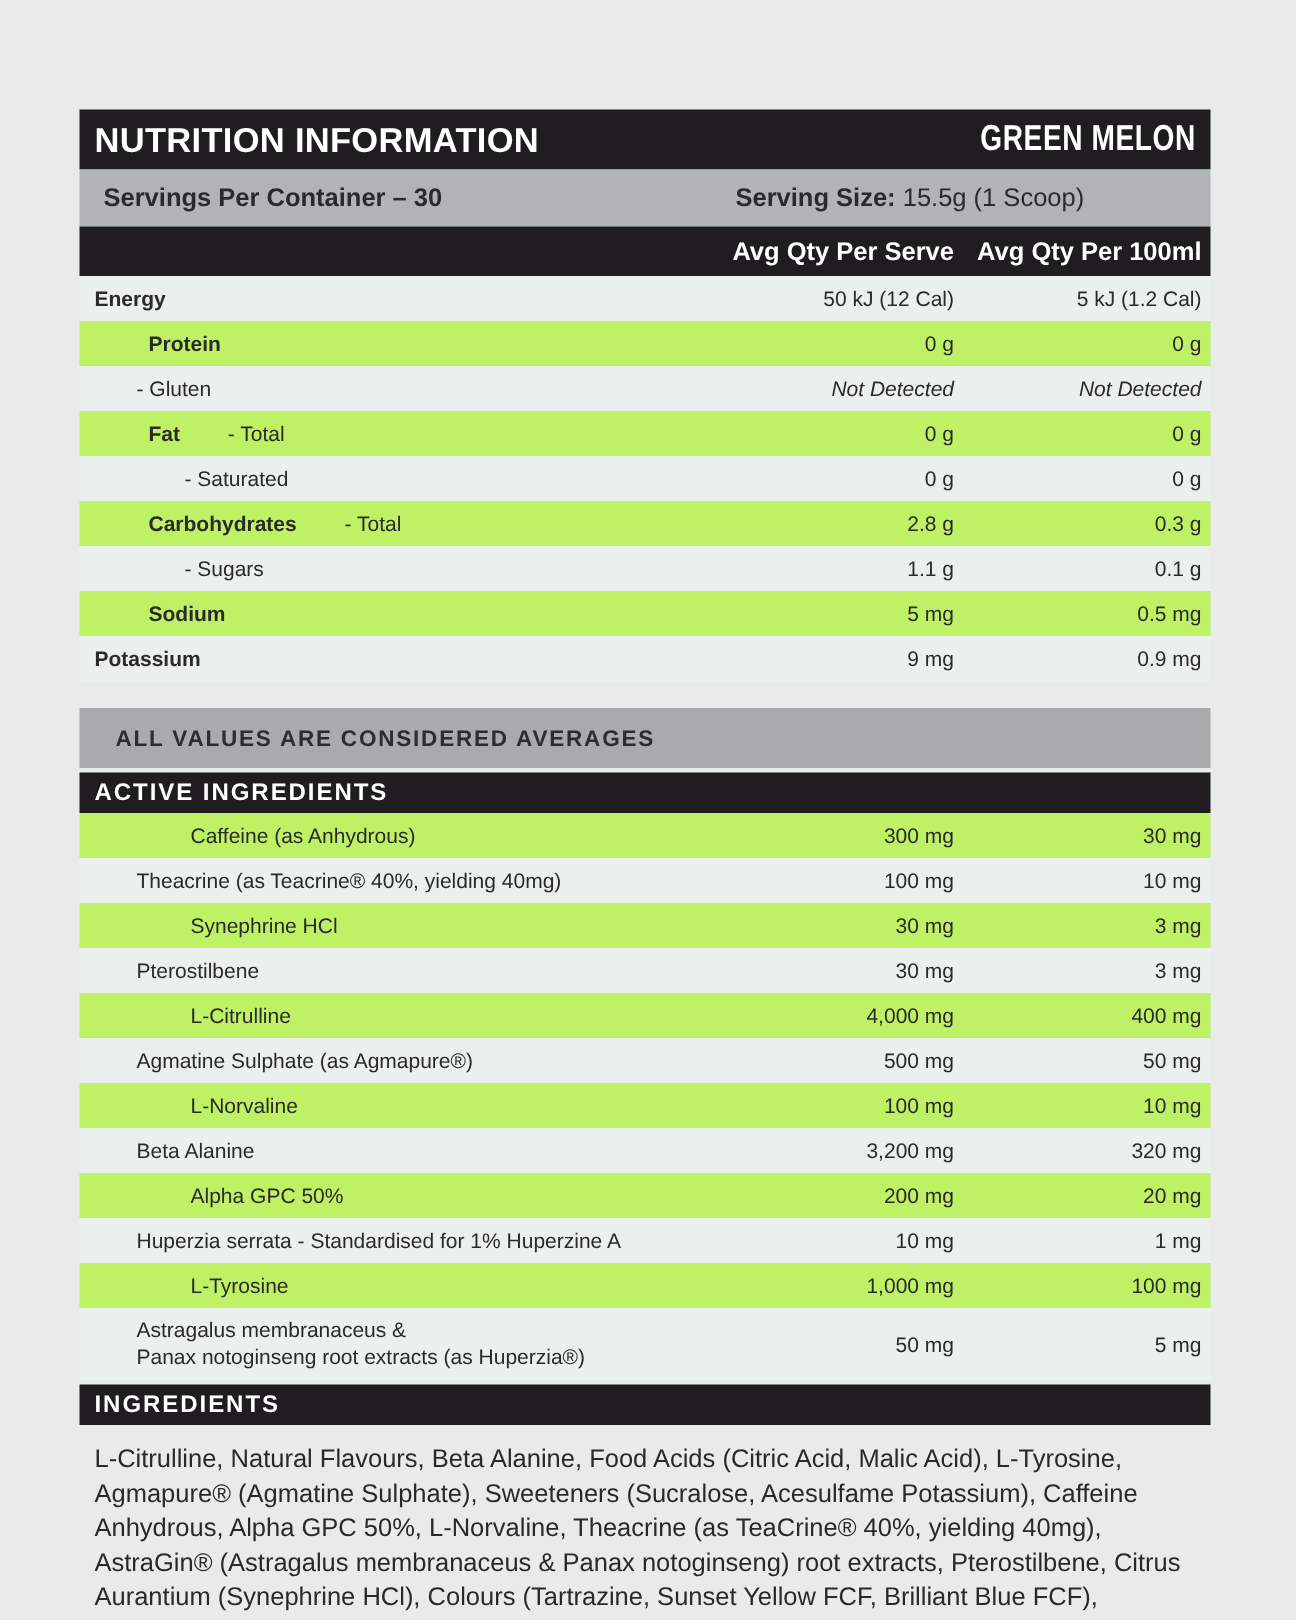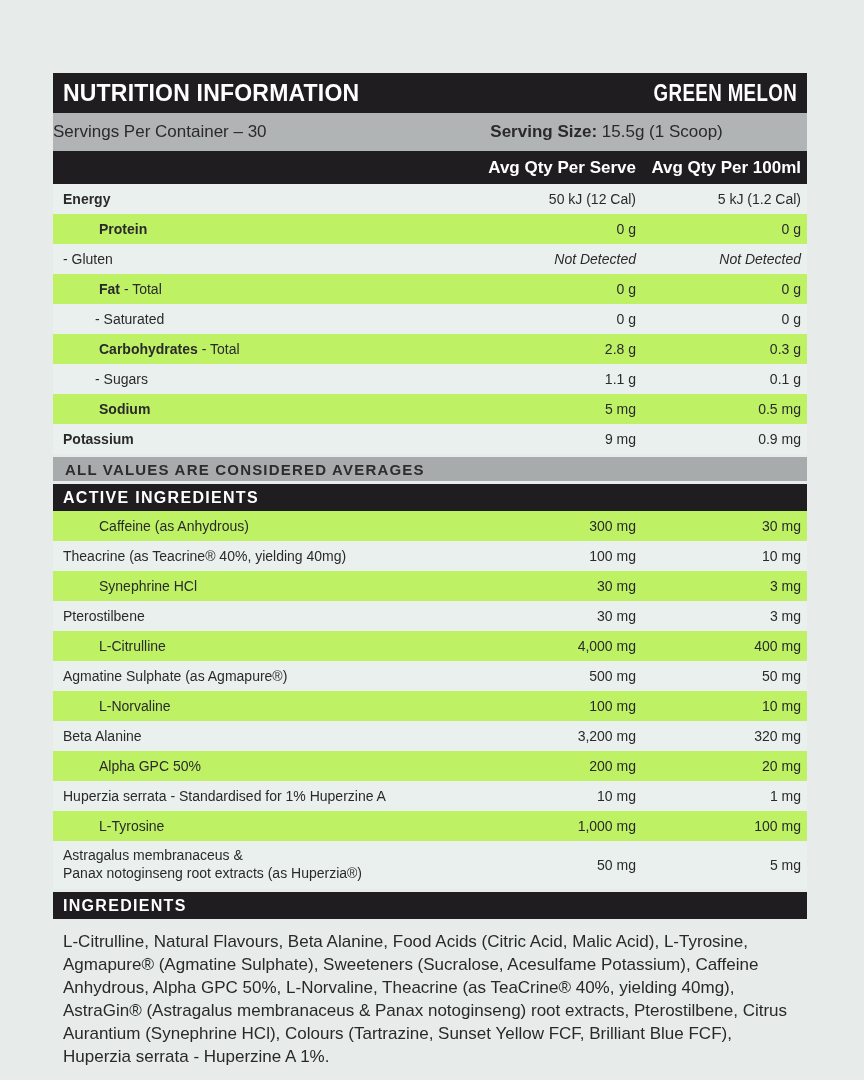--- a/index.html
+++ b/index.html
@@ -31,21 +31,21 @@
     transform: scaleX(0.78); transform-origin: right center;
     white-space: nowrap;
   }
   .servings-bar {
     background: #b1b4b5;
     height: 38px;
     display: grid; grid-template-columns: 58% 42%;
     align-items: center;
     font-size: 17px;
   }
-  .servings-bar .spc { padding-left: 0; font-weight: 400; }
+  .servings-bar .spc { padding-left: 16px; font-weight: 700; }
   .servings-bar .ss-label { font-weight: 700; }
   .servings-bar .ss-value { font-weight: 400; text-align: right; }
 
   .col-header {
     height: 33px;
     display: grid; grid-template-columns: 1fr 175px 165px;
     align-items: center;
     font-size: 17px; font-weight: 700;
   }
   .col-header .col { text-align: right; padding-right: 6px; }
@@ -56,31 +56,31 @@
     display: grid; grid-template-columns: 1fr 175px 165px;
     align-items: center;
     font-size: 14px;
   }
   .row.light { background: #eaf0ee; }
   .row.gray  { background: #bef264; padding-left: 36px; }
   .cell.name { padding-left: 10px; }
   .cell.name.sub { padding-left: 42px; }
   .cell.val { text-align: right; padding-right: 6px; white-space: nowrap; }
   .nb { font-weight: 700; }
-  .nr { font-weight: 400; }
+  .nr { font-weight: 400; margin-left: 28px; }
   .ni { }
   .iv { font-style: italic; }
   .name.two { display: flex; flex-direction: column; line-height: 1.28; padding-top: 4px; padding-bottom: 4px; }
   .row.tall { min-height: 48px; }
 
   .avg-bar {
     background: #a8abac;
-    height: 24px; margin-top: 3px;
+    height: 40px; margin-top: 18px;
     display: flex; align-items: center;
-    padding-left: 12px;
+    padding-left: 24px;
     font-size: 15px; font-weight: 700; letter-spacing: 1.2px;
     color: #2d2d2f;
   }
   .section-bar {
     height: 27px; margin-top: 3px;
     display: flex; align-items: center;
     padding-left: 10px;
     font-size: 16px; font-weight: 700; letter-spacing: 1.3px;
   }
   .ing-text {

